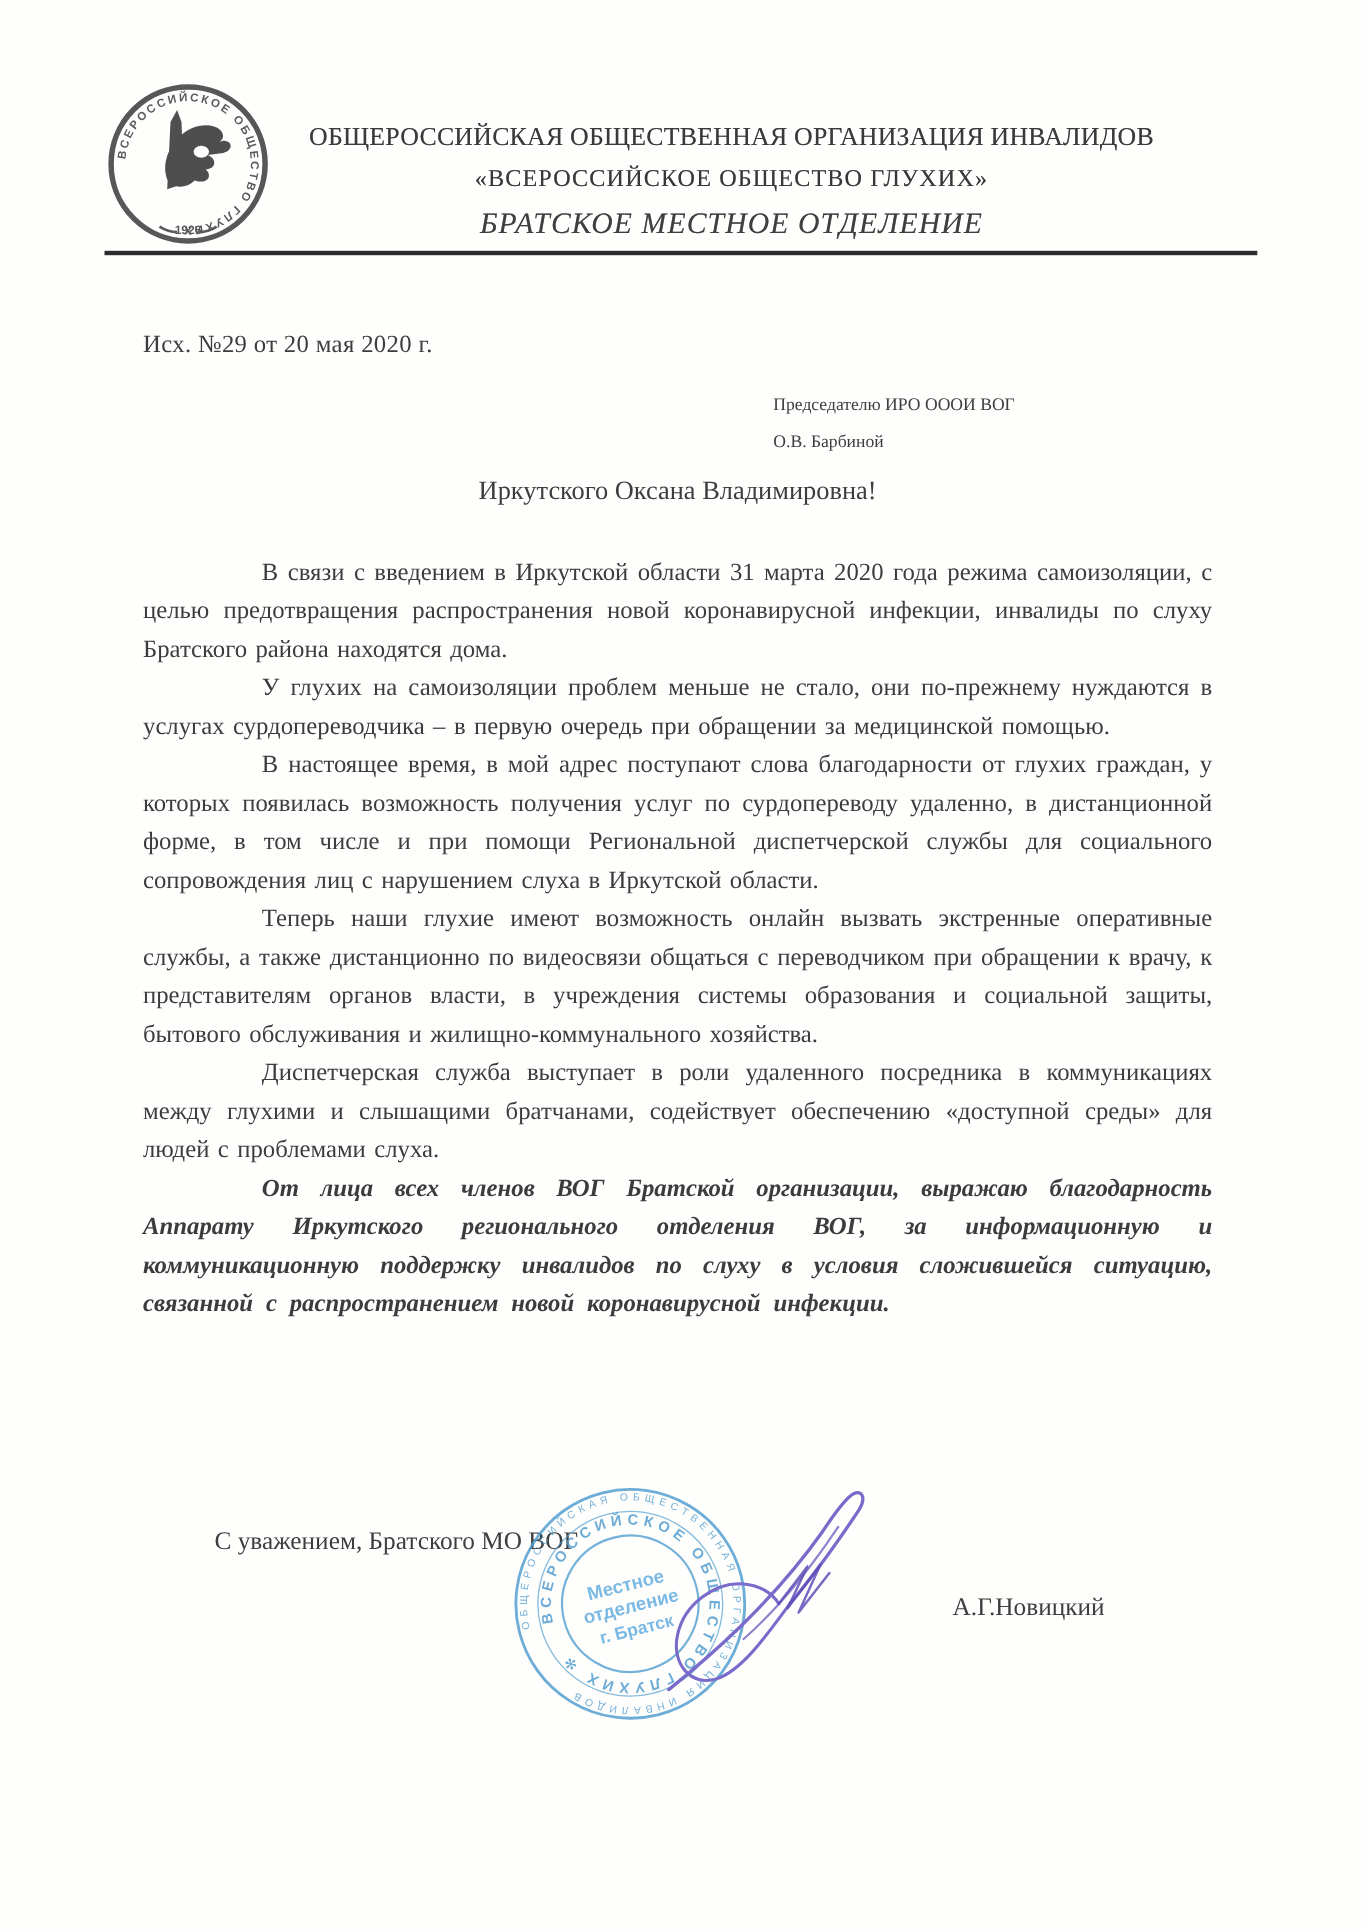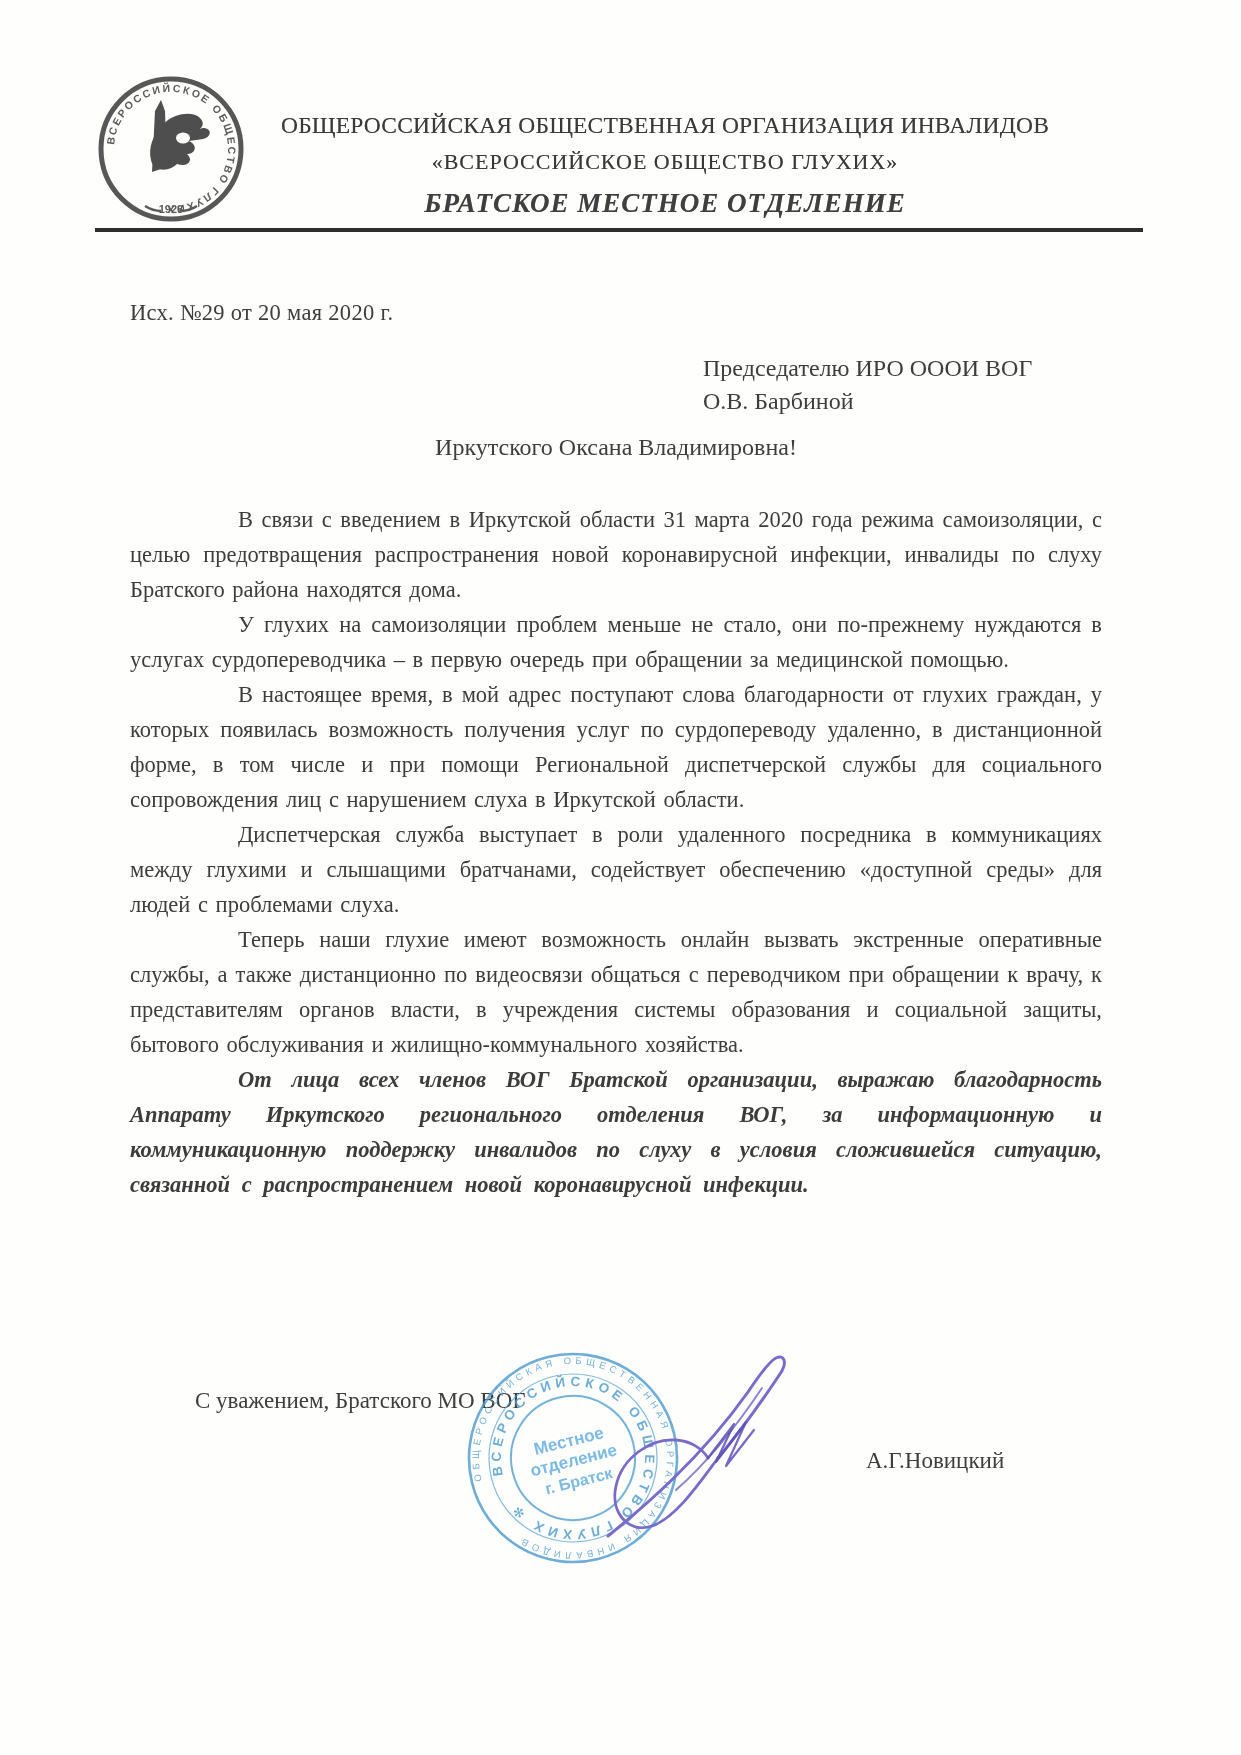--- a/index.html
+++ b/index.html
@@ -10,25 +10,25 @@
     background:#fefefd;
     overflow:hidden;
     font-family:"Liberation Serif","DejaVu Serif",serif;
     color:#3d3d3d;
   }
   
   .logo{position:absolute;left:95px;top:73px;width:152px;height:152px;}
   .header-text{position:absolute;left:235px;top:0;width:860px;text-align:center;}
   .hline1{position:absolute;left:0;top:112px;width:860px;font-size:23.5px;letter-spacing:.2px;color:#3a3a3a;white-space:nowrap;text-shadow:0 0 .5px rgba(70,70,70,.55);}
   .hline2{position:absolute;left:0;top:149px;width:860px;font-size:22px;letter-spacing:1px;color:#383838;white-space:nowrap;text-shadow:0 0 .5px rgba(70,70,70,.55);}
-  .hline3{position:absolute;left:0;top:188px;width:860px;font-size:27px;font-style:italic;letter-spacing:1px;color:#3f3f3f;white-space:nowrap;text-shadow:0 0 .5px rgba(70,70,70,.5);font-weight:bold;}
+  .hline3{position:absolute;left:0;top:188px;width:860px;font-size:27px;font-style:italic;letter-spacing:1px;color:#3f3f3f;white-space:nowrap;text-shadow:0 0 .5px rgba(70,70,70,.5);}
   .rule{position:absolute;left:95px;top:228px;width:1048px;height:4px;background:#2d2d2d;}
   .contact{position:absolute;left:130px;top:240px;font-size:19px;line-height:25px;letter-spacing:2.6px;color:#474747;}
   .reference{position:absolute;left:130px;top:300px;font-size:22.5px;color:#3d3d3d;letter-spacing:.3px;}
-  .addressee{position:absolute;left:703px;top:352px;font-size:24px;line-height:33px;color:#3d3d3d;}
+  .addressee{position:absolute;left:703px;top:352px;font-size:16px;line-height:33px;color:#3d3d3d;}
   .salutation{position:absolute;left:130px;top:434px;width:972px;text-align:center;font-size:24px;color:#3d3d3d;}
   
   .body-text{position:absolute;left:130px;top:502px;width:972px;font-size:22.5px;line-height:35px;text-align:justify;color:#3c3c3c;word-spacing:2px;}
   .body-text p{margin:0;text-indent:108px;}
   .body-text p.closing{font-style:italic;word-spacing:6px;font-weight:bold;}
   
   .closing-left{position:absolute;left:195px;top:1388px;font-size:23px;color:#3d3d3d;z-index:1;}
   .closing-right{position:absolute;left:866px;top:1448px;font-size:23px;color:#3d3d3d;z-index:1;}
   .stamp{position:absolute;left:455px;top:1340px;width:236px;height:236px;z-index:2;opacity:.92;}
   .signature{position:absolute;left:580px;top:1338px;width:230px;height:215px;z-index:3;}
@@ -73,22 +73,22 @@
     <div>Председателю ИРО ОООИ ВОГ</div>
     <div>О.В. Барбиной</div>
   </div>
 
   <div class="salutation">Иркутского Оксана Владимировна!</div>
 
   <div class="body-text">
     <p>В связи с введением в Иркутской области 31 марта 2020 года режима самоизоляции, с целью предотвращения распространения новой коронавирусной инфекции, инвалиды по слуху Братского района находятся дома.</p>
     <p>У глухих на самоизоляции проблем меньше не стало, они по-прежнему нуждаются в услугах сурдопереводчика – в первую очередь при обращении за медицинской помощью.</p>
     <p>В настоящее время, в мой адрес поступают слова благодарности от глухих граждан, у которых появилась возможность получения услуг по сурдопереводу удаленно, в дистанционной форме, в том числе и при помощи Региональной диспетчерской службы для социального сопровождения лиц с нарушением слуха в Иркутской области.</p>
+    <p>Теперь наши глухие имеют возможность онлайн вызвать экстренные оперативные службы, а также дистанционно по видеосвязи общаться с переводчиком при обращении к врачу, к представителям органов власти, в учреждения системы образования и социальной защиты, бытового обслуживания и жилищно-коммунального хозяйства.</p>
     <p>Диспетчерская служба выступает в роли удаленного посредника в коммуникациях между глухими и слышащими братчанами, содействует обеспечению «доступной среды» для людей с проблемами слуха.</p>
-    <p>Теперь наши глухие имеют возможность онлайн вызвать экстренные оперативные службы, а также дистанционно по видеосвязи общаться с переводчиком при обращении к врачу, к представителям органов власти, в учреждения системы образования и социальной защиты, бытового обслуживания и жилищно-коммунального хозяйства.</p>
     <p class="closing">От лица всех членов ВОГ Братской организации, выражаю благодарность Аппарату Иркутского регионального отделения ВОГ, за информационную и коммуникационную поддержку инвалидов по слуху в условия сложившейся ситуацию, связанной с распространением новой коронавирусной инфекции.</p>
   </div>
 
   <div class="closing-left">С уважением, Братского МО ВОГ</div>
   <div class="closing-right">А.Г.Новицкий</div>
 
   <svg class="stamp" viewBox="0 0 236 236">
     <g transform="rotate(-14 118 118)">
       <circle cx="118" cy="118" r="104" fill="none" stroke="#4f9ccf" stroke-width="2.6" opacity=".9"></circle>
       <circle cx="118" cy="118" r="84" fill="none" stroke="#4f9ccf" stroke-width="1.2" opacity=".75"></circle>

